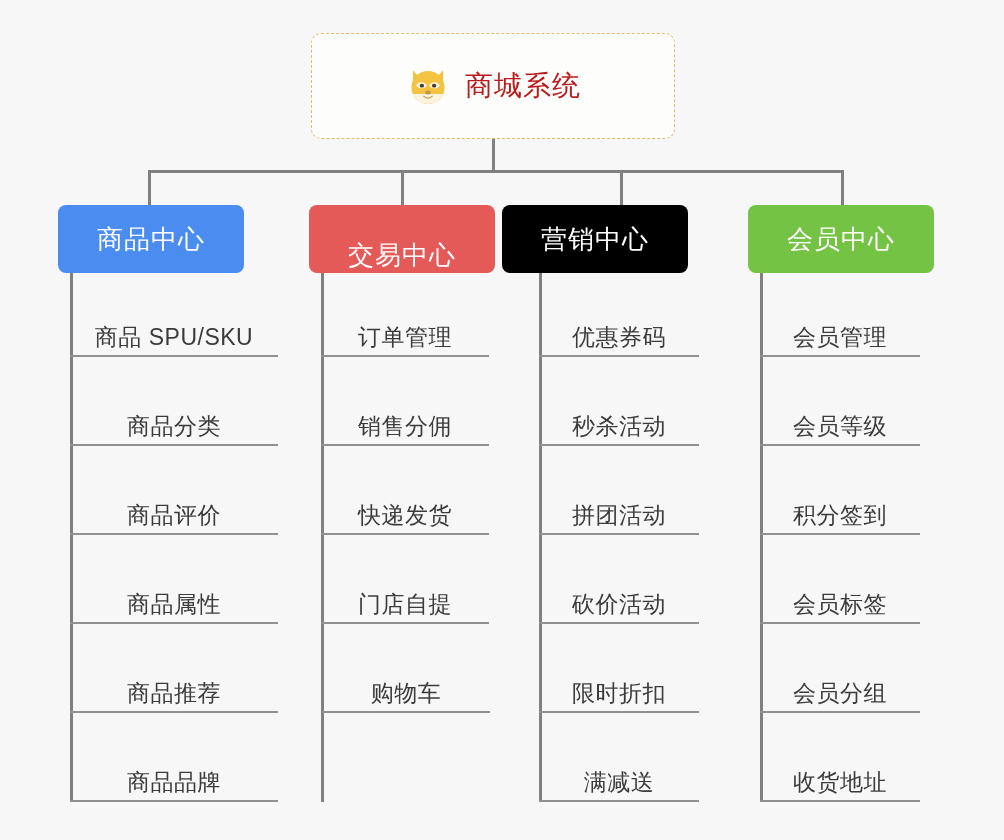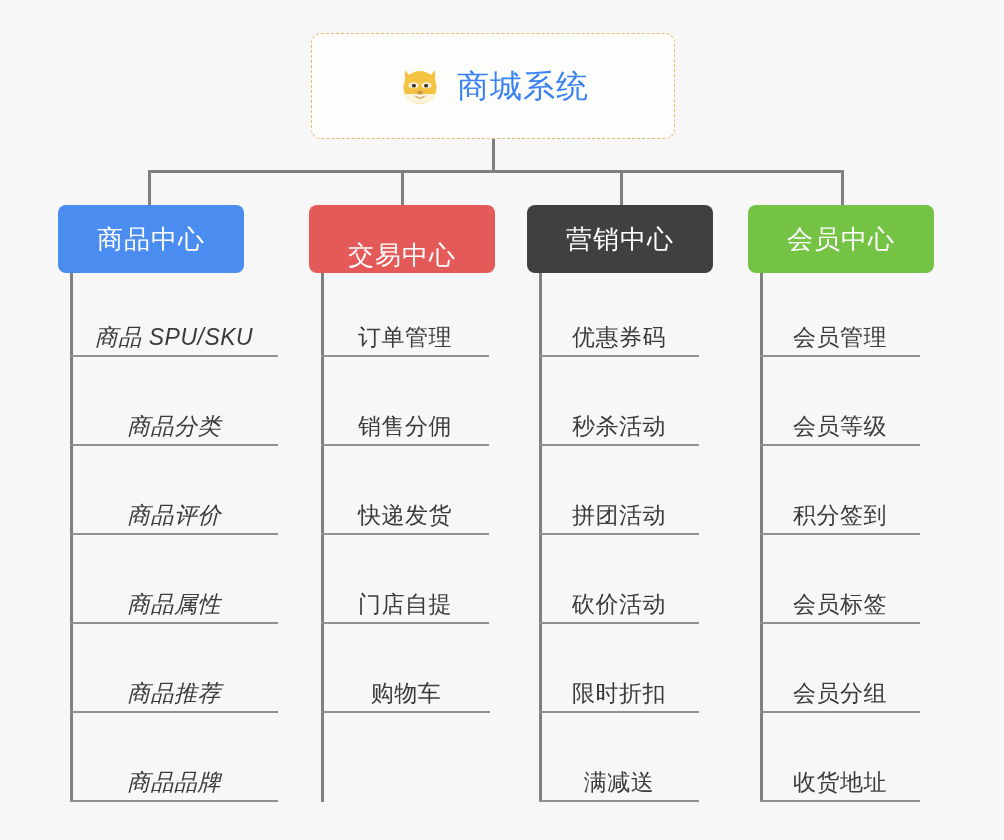--- a/index.html
+++ b/index.html
@@ -54,22 +54,22 @@
     justify-content: center;
     gap: 14px;
   }
   .root-icon {
     width: 46px;
     height: 46px;
     position: relative;
     flex: 0 0 auto;
   }
   .root-title {
-    font-size: 32px;
-    color: #3b82f6;
+    font-size: 28px;
+    color: #b91c1c;
     letter-spacing: 1px;
     line-height: 1;
     white-space: nowrap;
   }
 
   
   .cat-box {
     position: absolute;
     height: 68px;
     box-sizing: border-box;
@@ -140,21 +140,21 @@
         <ellipse cx="32" cy="41" rx="4" ry="2.8" fill="#c79a4a"></ellipse>
         <path d="M26 46 q6 6 12 0" stroke="#c79a4a" stroke-width="1.6" fill="none" stroke-linecap="round"></path>
       </svg>
     </span>
     <span class="root-title">商城系统</span>
   </div>
 
 <div class="cat-box" style="left: 58px; top: 205px; width: 186px; background: rgb(74, 140, 240);">
       <span>商品中心</span>
     </div>
-    <div class="leaf-col" style="left: 0px; top: 0px; width: 1004px; height: 840px; font-style: italic;">
+    <div class="leaf-col" style="left: 0px; top: 0px; width: 1004px; height: 840px;">
       <div class="leaf-spine" style="left: 70px; top: 273px; height: 529px;"></div>
       <div class="leaf-item" style="left: 70px; top: 295px; width: 208px; height: 62px;">
         <span class="leaf-label">商品 SPU/SKU</span>
       </div>
       <div class="leaf-item" style="left: 70px; top: 384px; width: 208px; height: 62px;">
         <span class="leaf-label">商品分类</span>
       </div>
       <div class="leaf-item" style="left: 70px; top: 473px; width: 208px; height: 62px;">
         <span class="leaf-label">商品评价</span>
       </div>
@@ -182,21 +182,21 @@
       <div class="leaf-item" style="left: 321px; top: 473px; width: 168px; height: 62px;">
         <span class="leaf-label">快递发货</span>
       </div>
       <div class="leaf-item" style="left: 321px; top: 562px; width: 168px; height: 62px;">
         <span class="leaf-label">门店自提</span>
       </div>
       <div class="leaf-item" style="left: 322px; top: 651px; width: 168px; height: 62px; align-items: flex-end;">
         <span class="leaf-label">购物车</span>
       </div>
     </div>
-    <div class="cat-box" style="left: 527px; top: 205px; width: 186px; background: #404040;">
+    <div class="cat-box" style="left: 502px; top: 205px; width: 186px; background: #000000;">
       <span>营销中心</span>
     </div>
     <div class="leaf-col" style="left: 0px; top: 0px; width: 1004px; height: 840px;">
       <div class="leaf-spine" style="left: 539px; top: 273px; height: 529px;"></div>
       <div class="leaf-item" style="left: 539px; top: 295px; width: 160px; height: 62px;">
         <span class="leaf-label">优惠券码</span>
       </div>
       <div class="leaf-item" style="left: 539px; top: 384px; width: 160px; height: 62px;">
         <span class="leaf-label">秒杀活动</span>
       </div>

